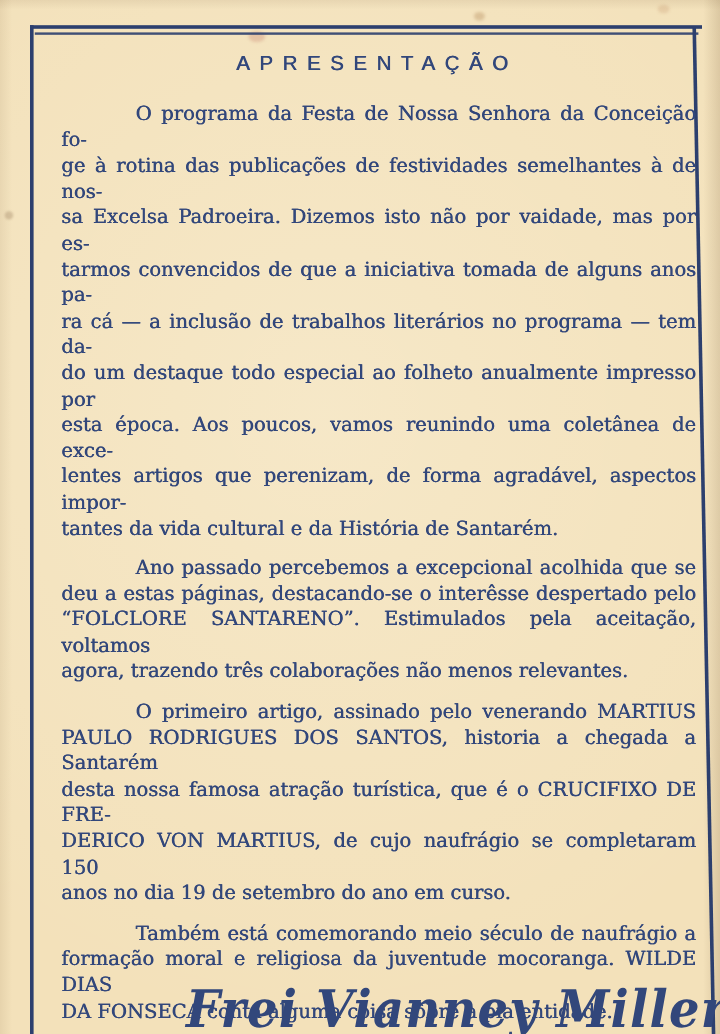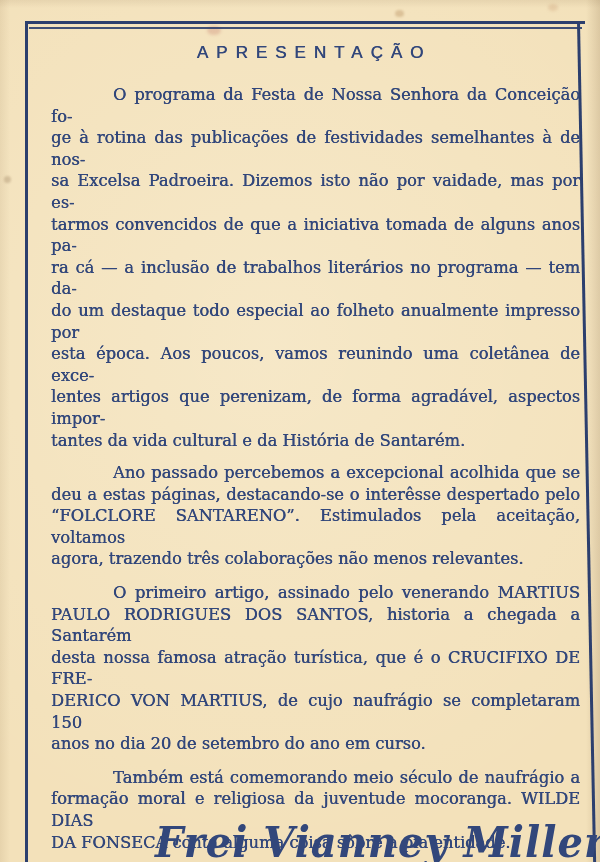--- a/index.html
+++ b/index.html
@@ -119,21 +119,21 @@
         <div class="line first">Ano passado percebemos a excepcional acolhida que se</div>
         <div class="line">deu a estas páginas, destacando-se o interêsse despertado pelo</div>
         <div class="line">“FOLCLORE SANTARENO”. Estimulados pela aceitação, voltamos</div>
         <div class="line last">agora, trazendo três colaborações não menos relevantes.</div>
       </div>
     <div class="paragraph p2">
         <div class="line first">O primeiro artigo, assinado pelo venerando MARTIUS</div>
         <div class="line">PAULO RODRIGUES DOS SANTOS, historia a chegada a Santarém</div>
         <div class="line">desta nossa famosa atração turística, que é o CRUCIFIXO DE FRE-</div>
         <div class="line">DERICO VON MARTIUS, de cujo naufrágio se completaram 150</div>
-        <div class="line last">anos no dia 20 de setembro do ano em curso.</div>
+        <div class="line last">anos no dia 19 de setembro do ano em curso.</div>
       </div>
     <div class="paragraph p3">
         <div class="line first">Também está comemorando meio século de naufrágio a</div>
         <div class="line">formação moral e religiosa da juventude mocoranga. WILDE DIAS</div>
         <div class="line last">DA FONSECA conta alguma coisa sôbre a pia entidade.</div>
       </div>
     <div class="paragraph p4">
         <div class="line first">Finalmente, Dr. EMIR BEMERGUY faz uma análise da o-</div>
       </div>
 

